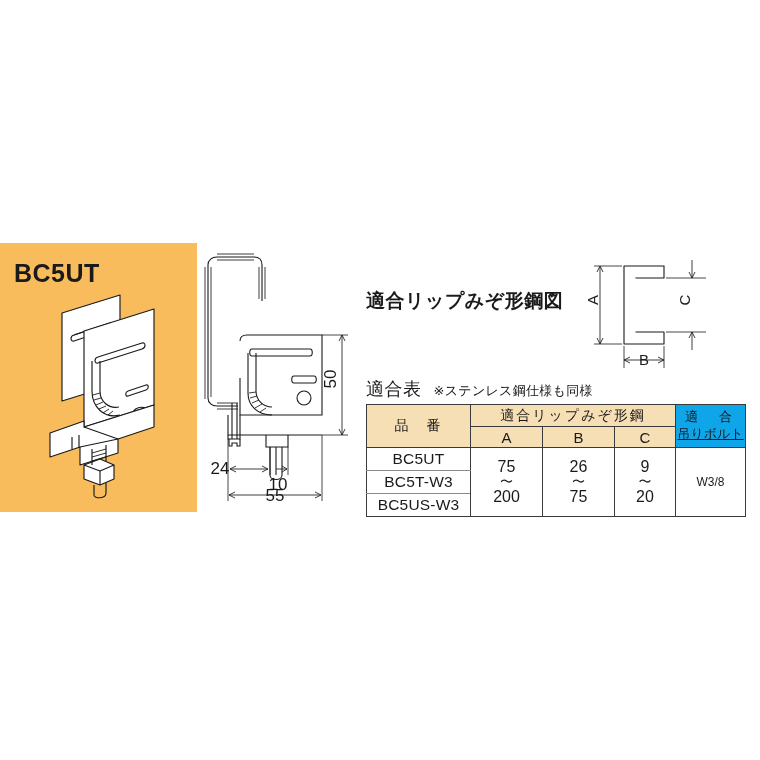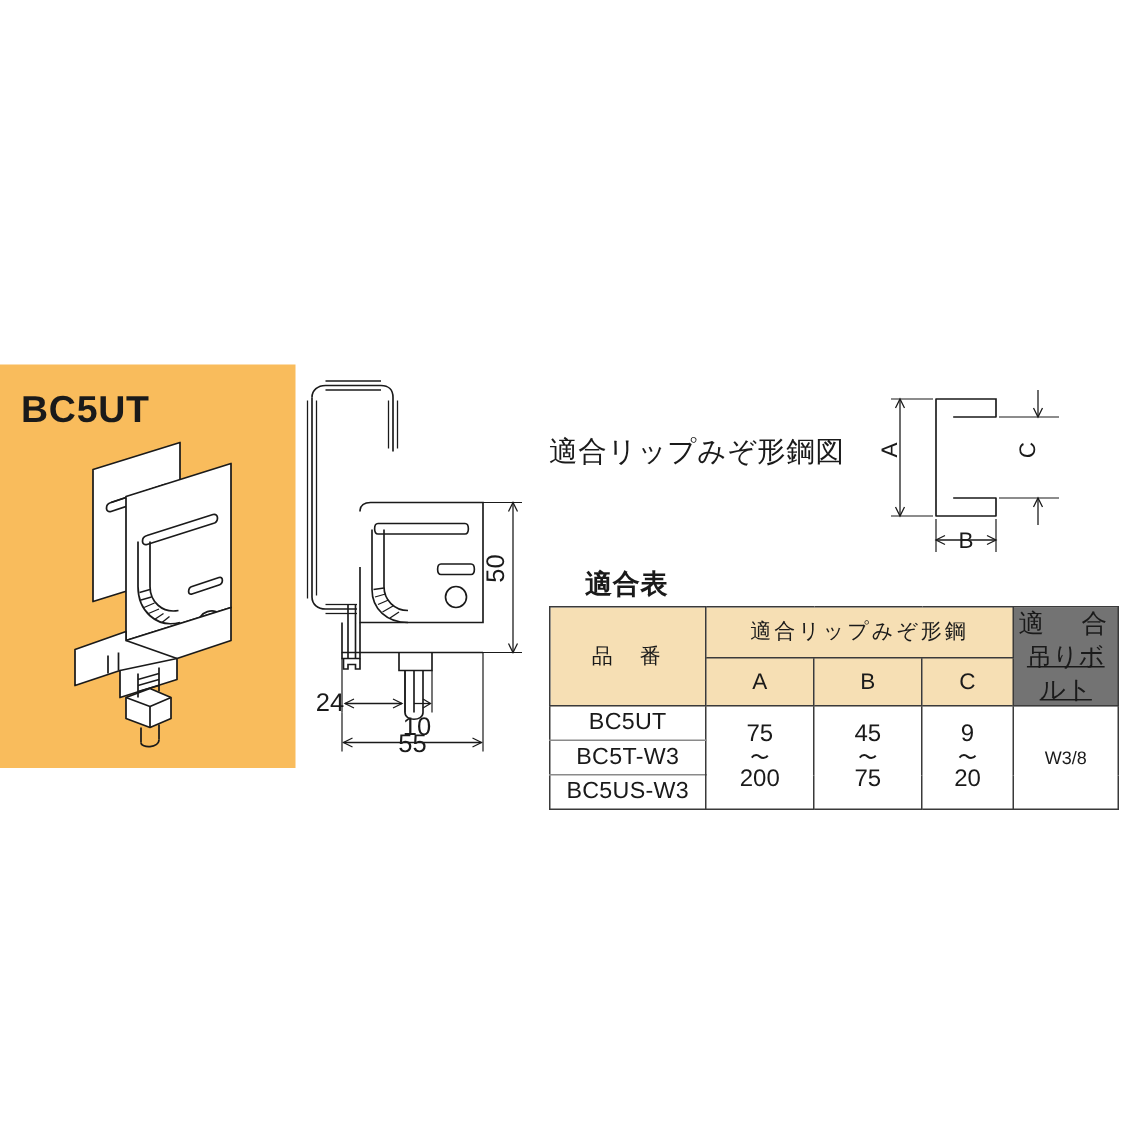--- a/index.html
+++ b/index.html
@@ -41,21 +41,21 @@
     position: absolute;
     left: 196px; top: 243px;
     width: 170px; height: 270px;
   }
 
   
   #channel-diagram-title {
     position: absolute;
     left: 366px; top: 288px;
     font-size: 19px;
-    font-weight: normal;
+    font-weight: bold;
     color: #1a1a1a;
     letter-spacing: 0.5px;
     white-space: nowrap;
   }
 
   
   #channel-section-drawing {
     position: absolute;
     left: 556px; top: 248px;
     width: 200px; height: 135px;
@@ -64,24 +64,23 @@
   
   #table-heading {
     position: absolute;
     left: 366px; top: 377px;
     display: flex;
     align-items: baseline;
     white-space: nowrap;
   }
   #table-heading-main {
     font-size: 18px;
-    font-weight: bold;
+    font-weight: normal;
     color: #1a1a1a;
     letter-spacing: 0.5px;
-    margin-left: 24px;
   }
   #table-heading-note {
     font-size: 13px;
     color: #1a1a1a;
     margin-left: 12px;
     letter-spacing: 0.3px;
   }
 
   
   #spec-table-wrap {
@@ -111,23 +110,23 @@
     letter-spacing: 2px;
   }
   .hdr-sub {
     background: #f6dfb4;
     font-weight: normal;
     font-size: 15px;
     height: 20px;
     letter-spacing: 0;
   }
   .hdr-two-line {
-    background: #737373;
+    background: #0ea5e9;
     font-weight: bold;
-    font-size: 17px;
+    font-size: 13px;
     line-height: 1.28;
     letter-spacing: 0.5px;
   }
   .hdr-two-line .l1 { letter-spacing: 4px; }
   .hdr-two-line .l2 { letter-spacing: 0px; text-decoration: underline; }
   td.part {
     font-weight: bold;
     font-size: 15.5px;
     height: 22px;
     background: #ffffff;
@@ -333,20 +332,21 @@
       <path class="ln-thin" d="M136 12 L136 30"></path>
       <path class="ln-thin" d="M133 24 L136 30 L139 24"></path>
       <path class="ln-thin" d="M136 102 L136 84"></path>
       <path class="ln-thin" d="M133 90 L136 84 L139 90"></path>
       <text class="seclbl" x="136" y="62" text-anchor="middle" transform="rotate(-90 130 58)">C</text>
     </g>
   </svg>
 
   <div id="table-heading">
     <span id="table-heading-main">適合表</span>
+    <span id="table-heading-note">※ステンレス鋼仕様も同様</span>
   </div>
 
   <div id="spec-table-wrap">
     <table class="spec">
       <colgroup>
         <col style="width:104px">
         <col style="width:72px">
         <col style="width:72px">
         <col style="width:61px">
         <col style="width:70px">
@@ -368,21 +368,21 @@
       </thead>
       <tbody>
         <tr>
           <td class="part thinline">BC5UT</td>
           <td class="range" rowspan="3">
             <span class="num">75</span>
             <span class="tilde">〜</span>
             <span class="num">200</span>
           </td>
           <td class="range" rowspan="3">
-            <span class="num">45</span>
+            <span class="num">26</span>
             <span class="tilde">〜</span>
             <span class="num">75</span>
           </td>
           <td class="range" rowspan="3">
             <span class="num">9</span>
             <span class="tilde">〜</span>
             <span class="num">20</span>
           </td>
           <td class="bolt" rowspan="3">W3/8</td>
         </tr>

